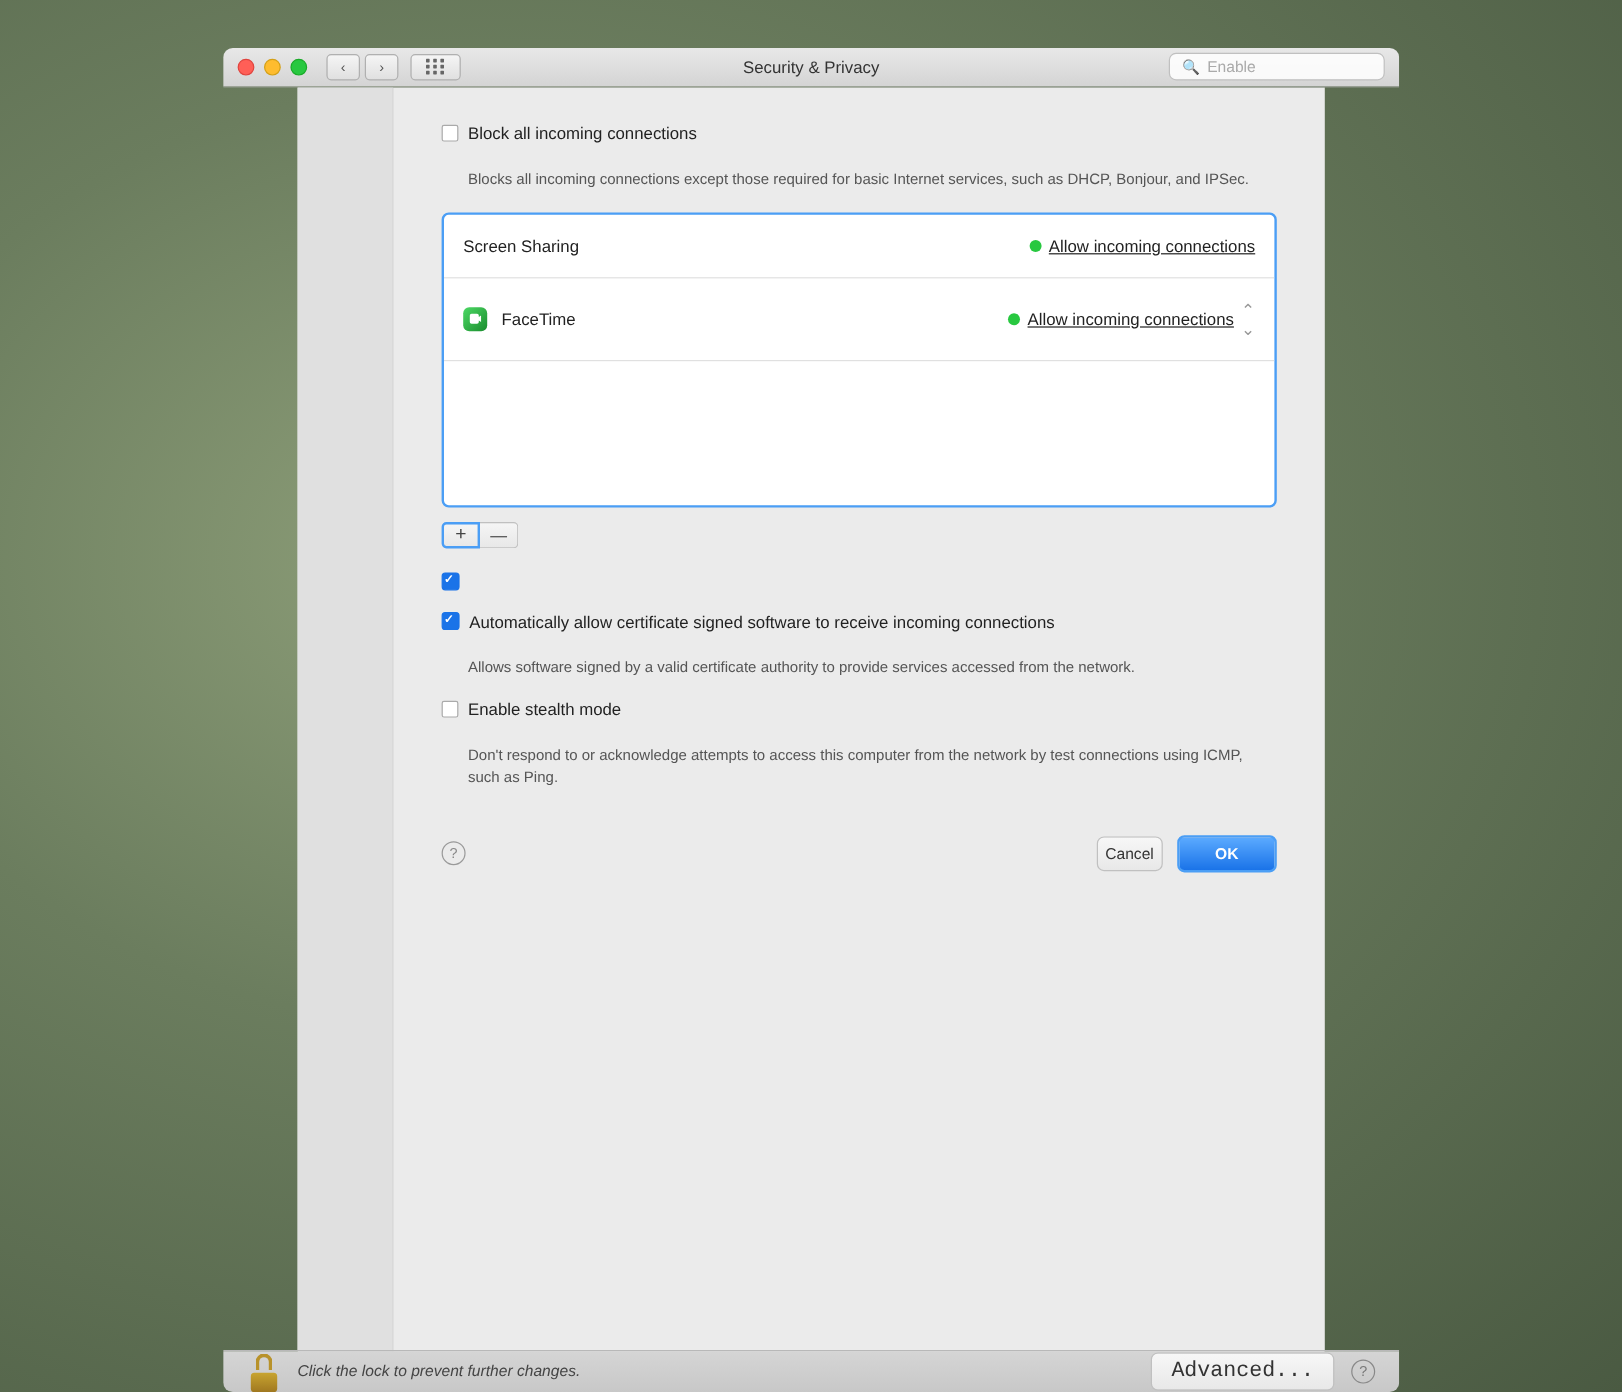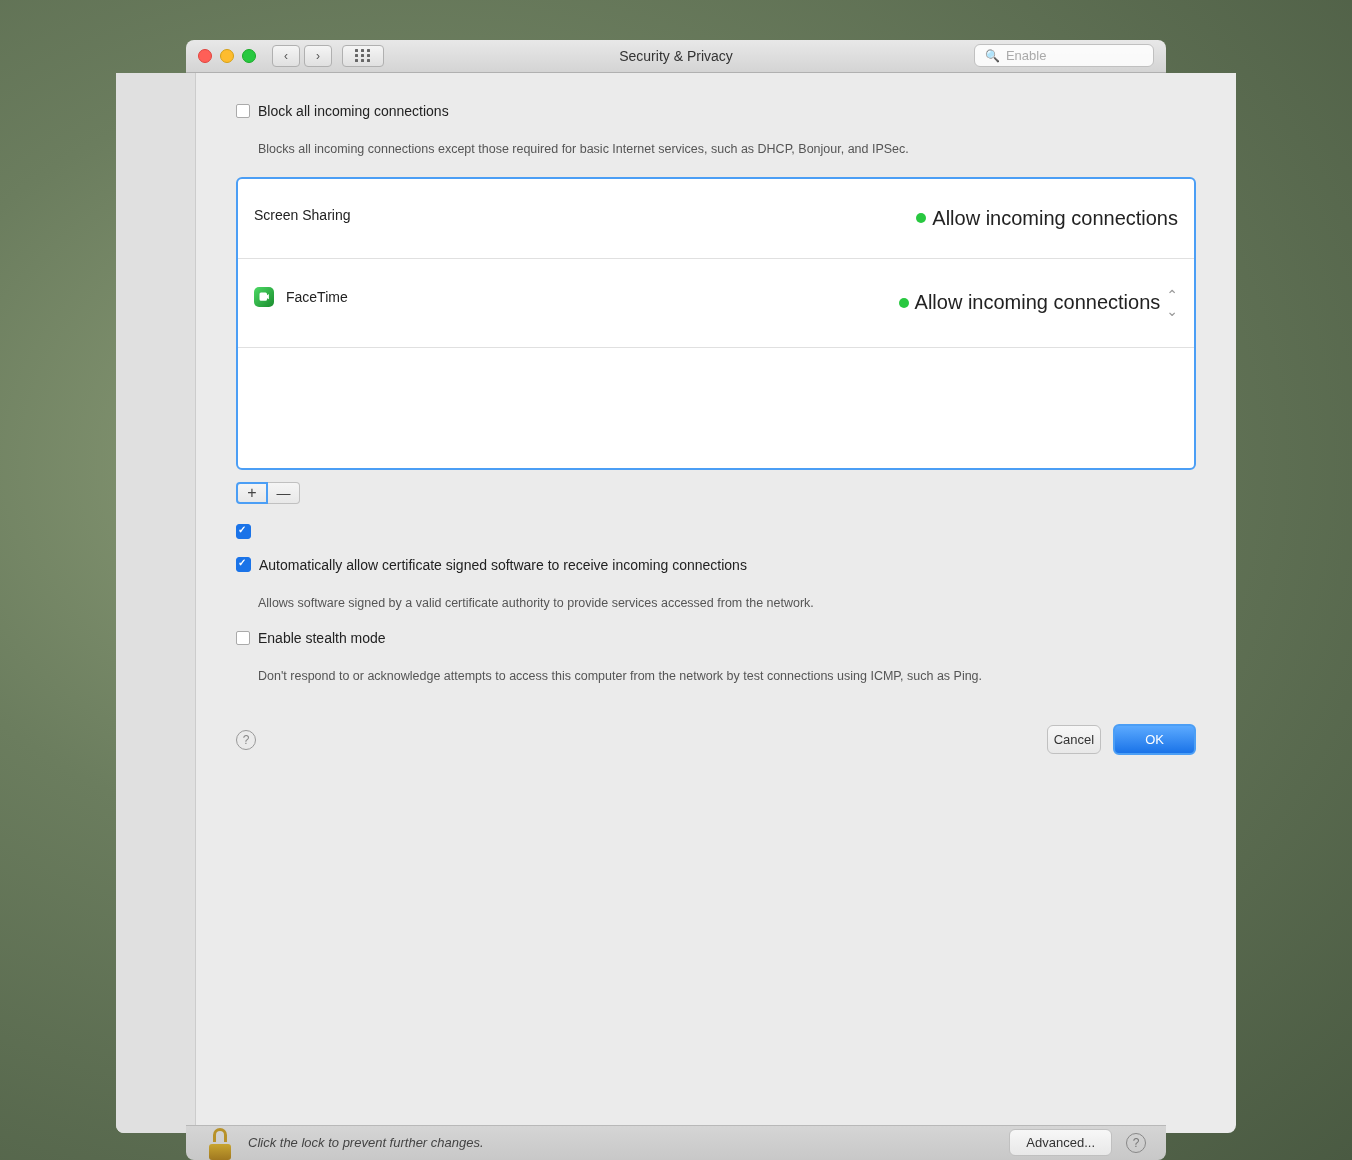--- a/index.html
+++ b/index.html
@@ -124,21 +124,21 @@
       font-size: 13px;
       color: #aaa;
       background: transparent;
       border: none;
       outline: none;
       width: 100%;
     }
 
     
     .window-body {
-      width: 1120px;
+      width: 856px;
       background: #ebebeb;
       border-radius: 0 0 8px 8px;
       padding: 0 0 0 0;
       min-height: 1060px;
     }
 
     
     .main-content {
       display: flex;
       height: 100%;
@@ -215,23 +215,23 @@
     .app-list-container {
       border: 2px solid #4b9ef5;
       border-radius: 6px;
       background: white;
       margin-bottom: 12px;
       overflow: hidden;
     }
 
     .app-row {
       display: flex;
-      align-items: flex-start;
+      align-items: center;
       justify-content: space-between;
-      padding: 28px 16px;
+      padding: 18px 16px;
       border-bottom: 1px solid #e0e0e0;
     }
 
     .app-row:last-child {
       border-bottom: none;
     }
 
     .app-name {
       font-size: 14px;
       color: #222;
@@ -246,22 +246,23 @@
 
     .green-dot {
       width: 10px;
       height: 10px;
       border-radius: 50%;
       background: #28c840;
       display: inline-block;
     }
 
     .connection-label {
-      font-size: 20px;
+      font-size: 14px;
       color: #222;
+      text-decoration: underline;
     }
 
     .stepper-icon {
       font-size: 14px;
       color: #999;
       cursor: pointer;
     }
 
     .app-icon-facetime {
       width: 20px;
@@ -391,21 +392,21 @@
     }
 
     .ok-btn {
       padding: 6px 30px;
       background: linear-gradient(to bottom, #5baaff, #1a73e8);
       border: 2px solid #4b9ef5;
       border-radius: 6px;
       font-size: 13px;
       color: white;
       cursor: pointer;
-      font-weight: 400;
+      font-weight: 700;
     }
 
     
     .lock-bar {
       width: 980px;
       height: 56px;
       background: linear-gradient(to bottom, #d5d5d5, #c8c8c8);
       border-radius: 0 0 8px 8px;
       display: flex;
       align-items: center;
@@ -447,23 +448,24 @@
       color: #444;
       font-style: italic;
     }
 
     .advanced-btn {
       margin-left: auto;
       padding: 5px 16px;
       background: linear-gradient(to bottom, #f7f7f7, #e8e8e8);
       border: 1px solid #c0c0c0;
       border-radius: 6px;
-      font-size: 13px;
+      font-size: 18px;
       color: #333;
       cursor: pointer;
+      font-family: Liberation Mono, monospace;
     }
 
     .help-circle-bottom {
       width: 20px;
       height: 20px;
       border-radius: 50%;
       border: 1.5px solid #888;
       display: flex;
       align-items: center;
       justify-content: center;

